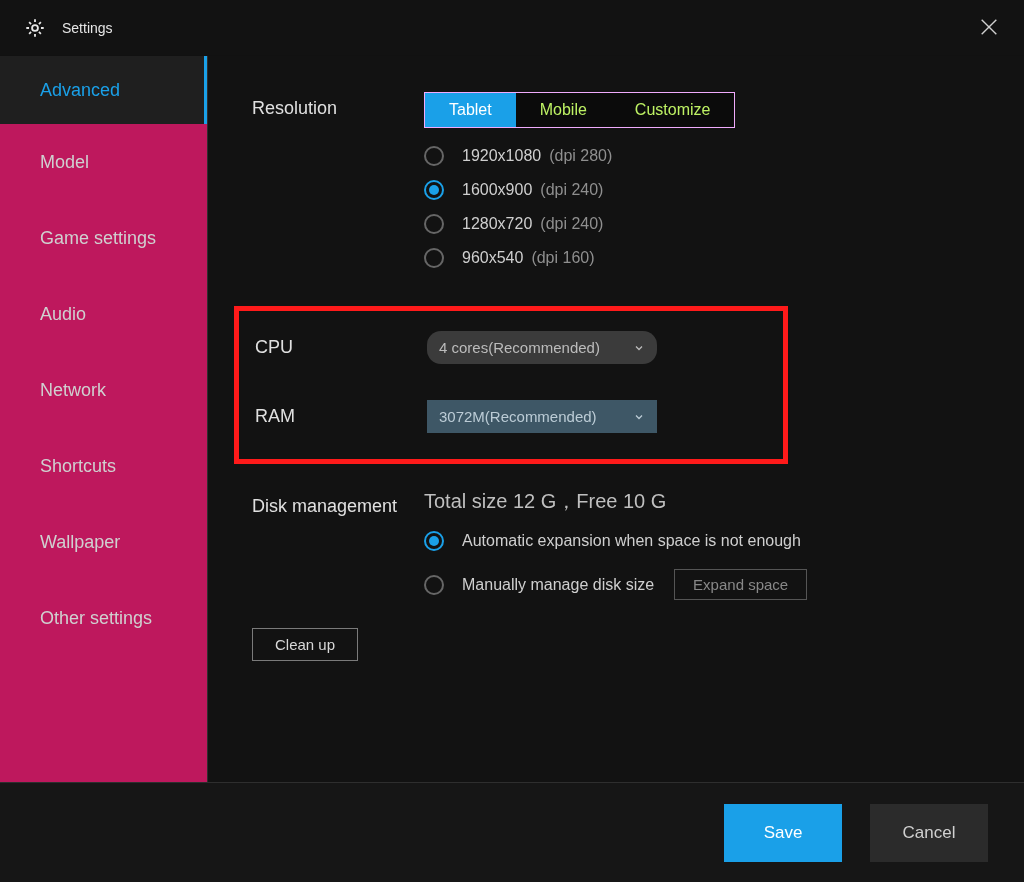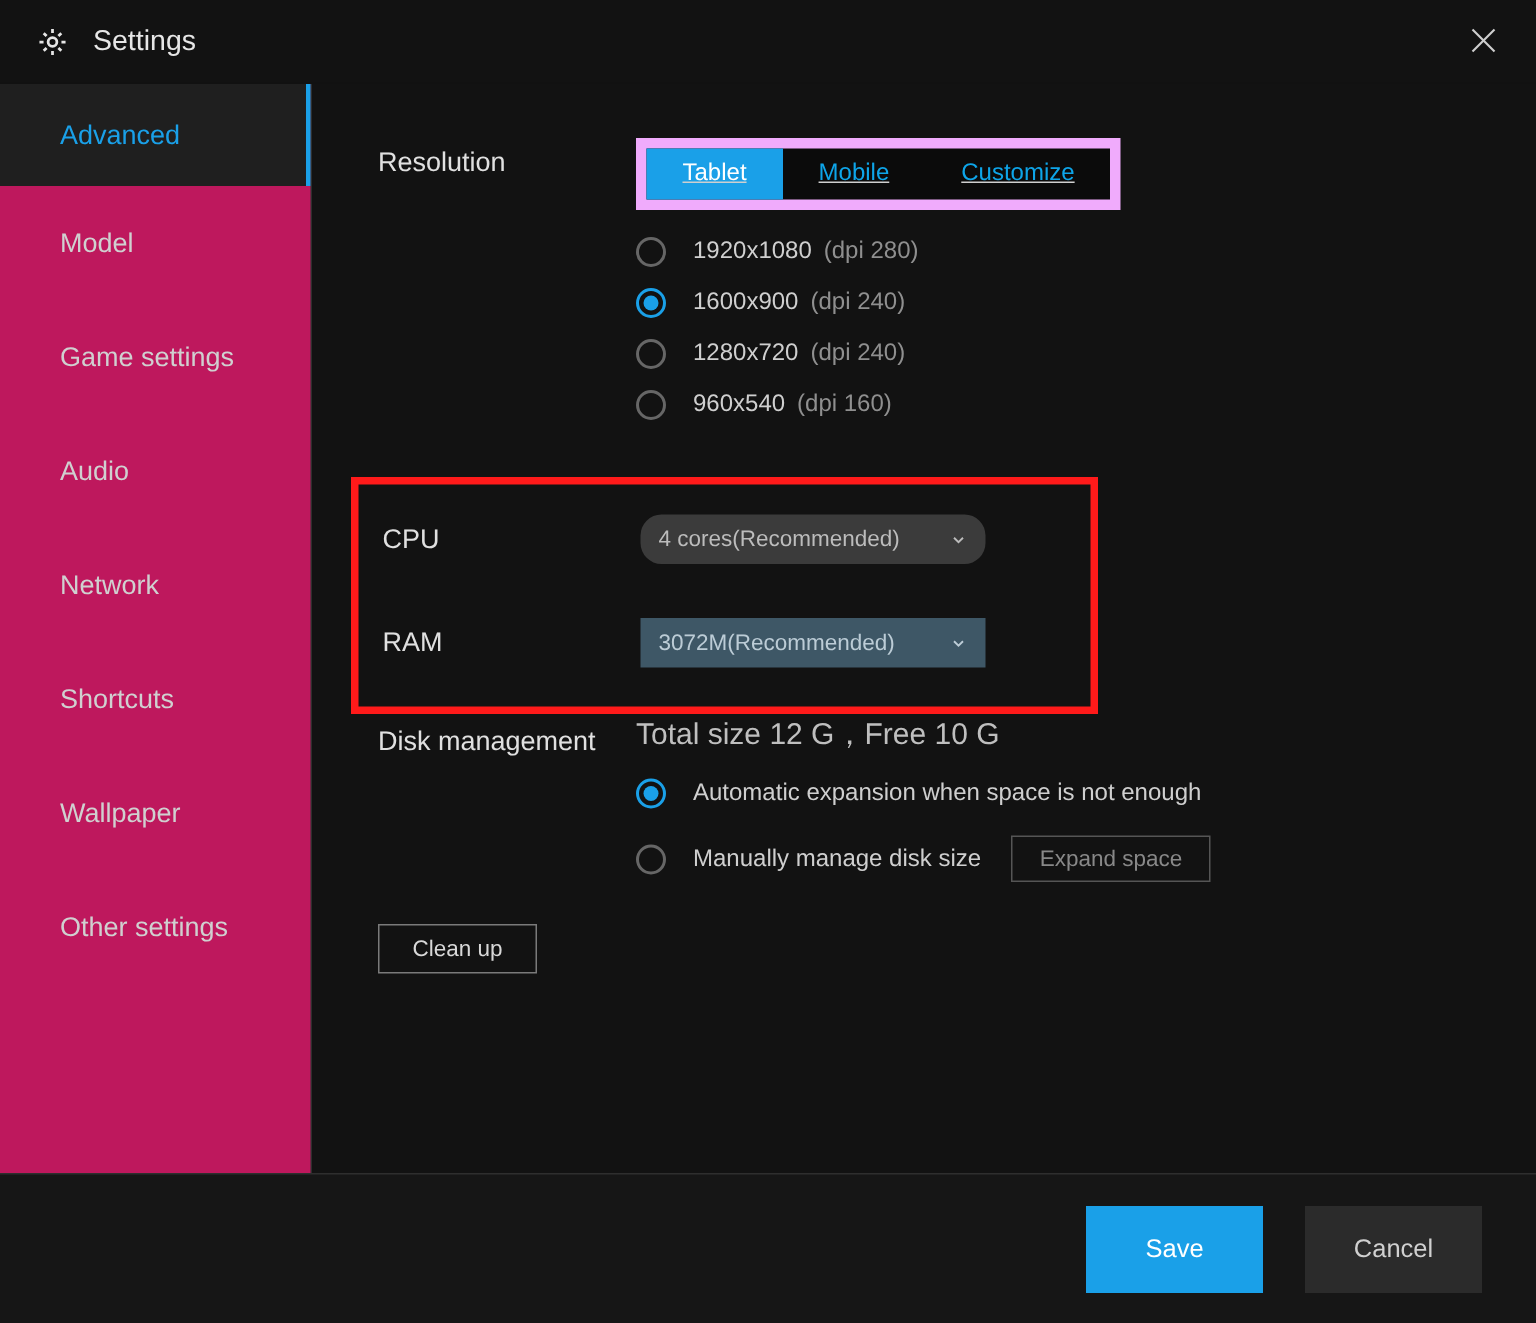--- a/index.html
+++ b/index.html
@@ -16,21 +16,21 @@
     align-items: center;
     padding: 0 24px;
     border-bottom: 1px solid #111;
     position: relative;
   }
   .titlebar .gear {
     width: 22px; height: 22px;
     margin-right: 16px;
   }
   .titlebar .title {
-    font-size: 19px;
+    font-size: 14px;
     color: #e6e6e6;
     font-weight: 400;
     text-align: right;
   }
   .titlebar .close {
     position: absolute;
     right: 24px;
     top: 16px;
     width: 22px; height: 22px;
     color: #cfcfcf;
@@ -75,27 +75,26 @@
     font-size: 18px;
     color: #e0e0e0;
     padding-top: 6px;
   }
   .row > .ctrl {
     flex: 1;
   }
   .seg {
     display: inline-flex;
     background: #0b0b0b;
-    border: 7px solid #f0abfc;
-    text-decoration: underline;
+    border: 1px solid #f0abfc;
   }
   .seg .opt {
     padding: 8px 24px;
     font-size: 16px;
-    color: #0ea5e9;
+    color: #bef264;
     cursor: pointer;
   }
   .seg .opt.active {
     background: #1aa0e8;
     color: #fff;
   }
   .rad-list { margin-top: 18px; }
   .rad-item {
     display: flex;
     align-items: center;
@@ -118,21 +117,22 @@
     left: 3px; top: 3px;
     width: 10px; height: 10px;
     background: #1aa0e8;
     border-radius: 50%;
   }
   .rad-item .dpi { color: #8f8f8f; margin-left: 8px; }
   .highlight-box {
     border: 5px solid #ff1a1a;
     padding: 20px 16px 8px 16px;
     margin-left: -18px;
-    width: 498px;
+    margin-bottom: 24px;
+    width: 554px;
   }
   .hl-row { display:flex; align-items:center; margin-bottom: 36px; }
   .hl-row:last-child { margin-bottom: 18px; }
   .hl-row .lbl2 { width: 172px; font-size: 18px; color: #e0e0e0; }
   .dd {
     display: inline-flex;
     align-items: center;
     justify-content: space-between;
     padding: 8px 12px;
     width: 230px;

